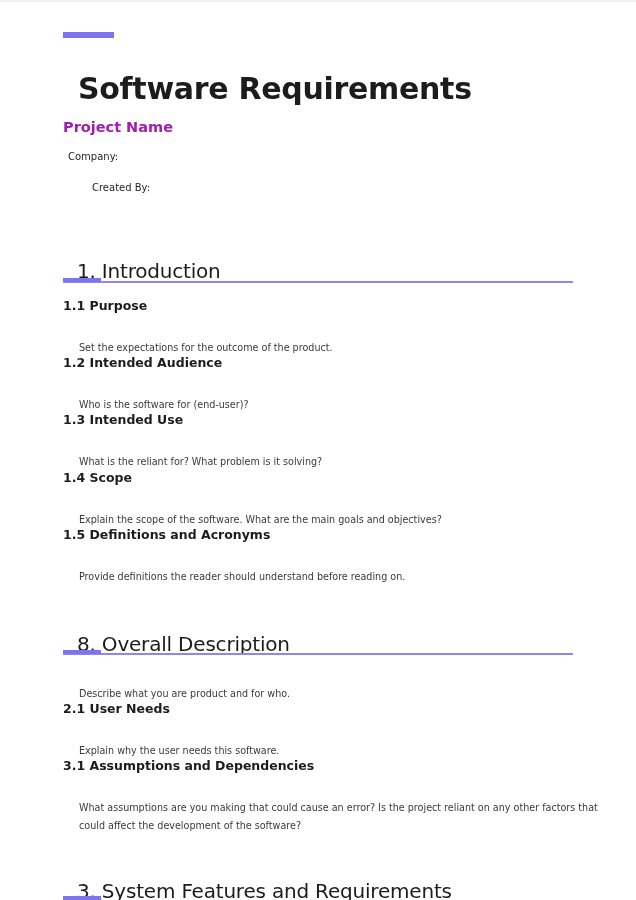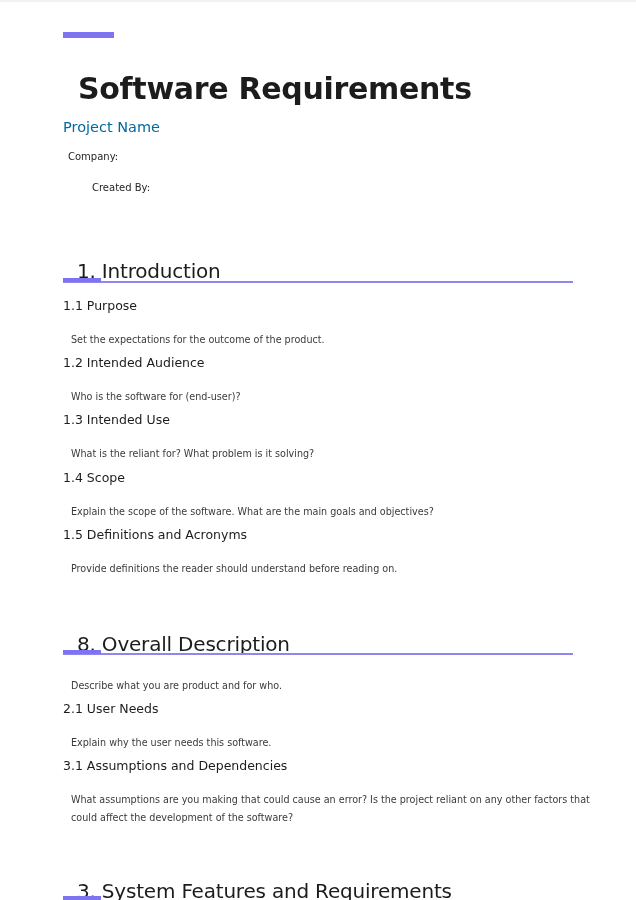--- a/index.html
+++ b/index.html
@@ -5,31 +5,31 @@
     html, body { margin: 0; padding: 0; background: #ffffff; }
     body {
       width: 636px; height: 900px; overflow: hidden; position: relative;
       font-family: "DejaVu Sans", "Liberation Sans", sans-serif;
       color: #1f1f1f;
     }
     .topline { position: absolute; left: 0; top: 0; width: 636px; height: 2px; background: #f1f1f3; }
     .page { position: absolute; left: 63px; top: 0; width: 510px; }
     .accent-bar { position: absolute; left: 0; top: 32px; width: 51px; height: 6px; background: #7f74f0; }
     .title { position: absolute; left: 0; top: 56px; margin: 15px; font-size: 30px; font-weight: 700; letter-spacing: -0.3px; color: #1c1c1c; white-space: nowrap; }
-    .project-name { position: absolute; left: 0; top: 119px; margin: 0; font-size: 14.5px; font-weight: 400; color: #0369a1; }
+    .project-name { position: absolute; left: 0; top: 119px; margin: 0; font-size: 14.5px; font-weight: 700; color: #a21caf; }
     .meta { position: absolute; left: 5px; margin: 0; font-size: 10px; color: #1f1f1f; }
     .meta.company { top: 151px; }
     .meta.created { top: 182px; margin-left: 24px; }
 
     .section-h { position: absolute; left: 0; margin: 14px; font-size: 20px; font-weight: 400; color: #1c1c1c; white-space: nowrap; letter-spacing: -0.2px; }
     .rule { position: absolute; left: 0; width: 510px; height: 5px; }
     .rule .thin { position: absolute; left: 0; top: 3px; width: 510px; height: 1.5px; background: #8f86f2; }
     .rule .thick { position: absolute; left: 0; top: 0; width: 38px; height: 4px; background: #7f74f0; }
-    .sub-h { position: absolute; left: 0; margin: 0; font-size: 12.5px; font-weight: 400; color: #1c1c1c; white-space: nowrap; text-align: right; }
-    .para { position: absolute; left: 0; margin: 8px; font-size: 9.6px; color: #3a3a3a; line-height: 18px; width: 520px; }
+    .sub-h { position: absolute; left: 0; margin: 0; font-size: 12.5px; font-weight: 700; color: #1c1c1c; white-space: nowrap; text-align: right; }
+    .para { position: absolute; left: 0; margin: 16px; font-size: 9.6px; color: #3a3a3a; line-height: 18px; width: 520px; }
   </style>
 </head>
 <body>
 
 <div class="topline"></div>
 
 <div class="page">
   <div class="accent-bar"></div>
   <h1 class="title">Software Requirements</h1>
   <h2 class="project-name">Project Name</h2>

